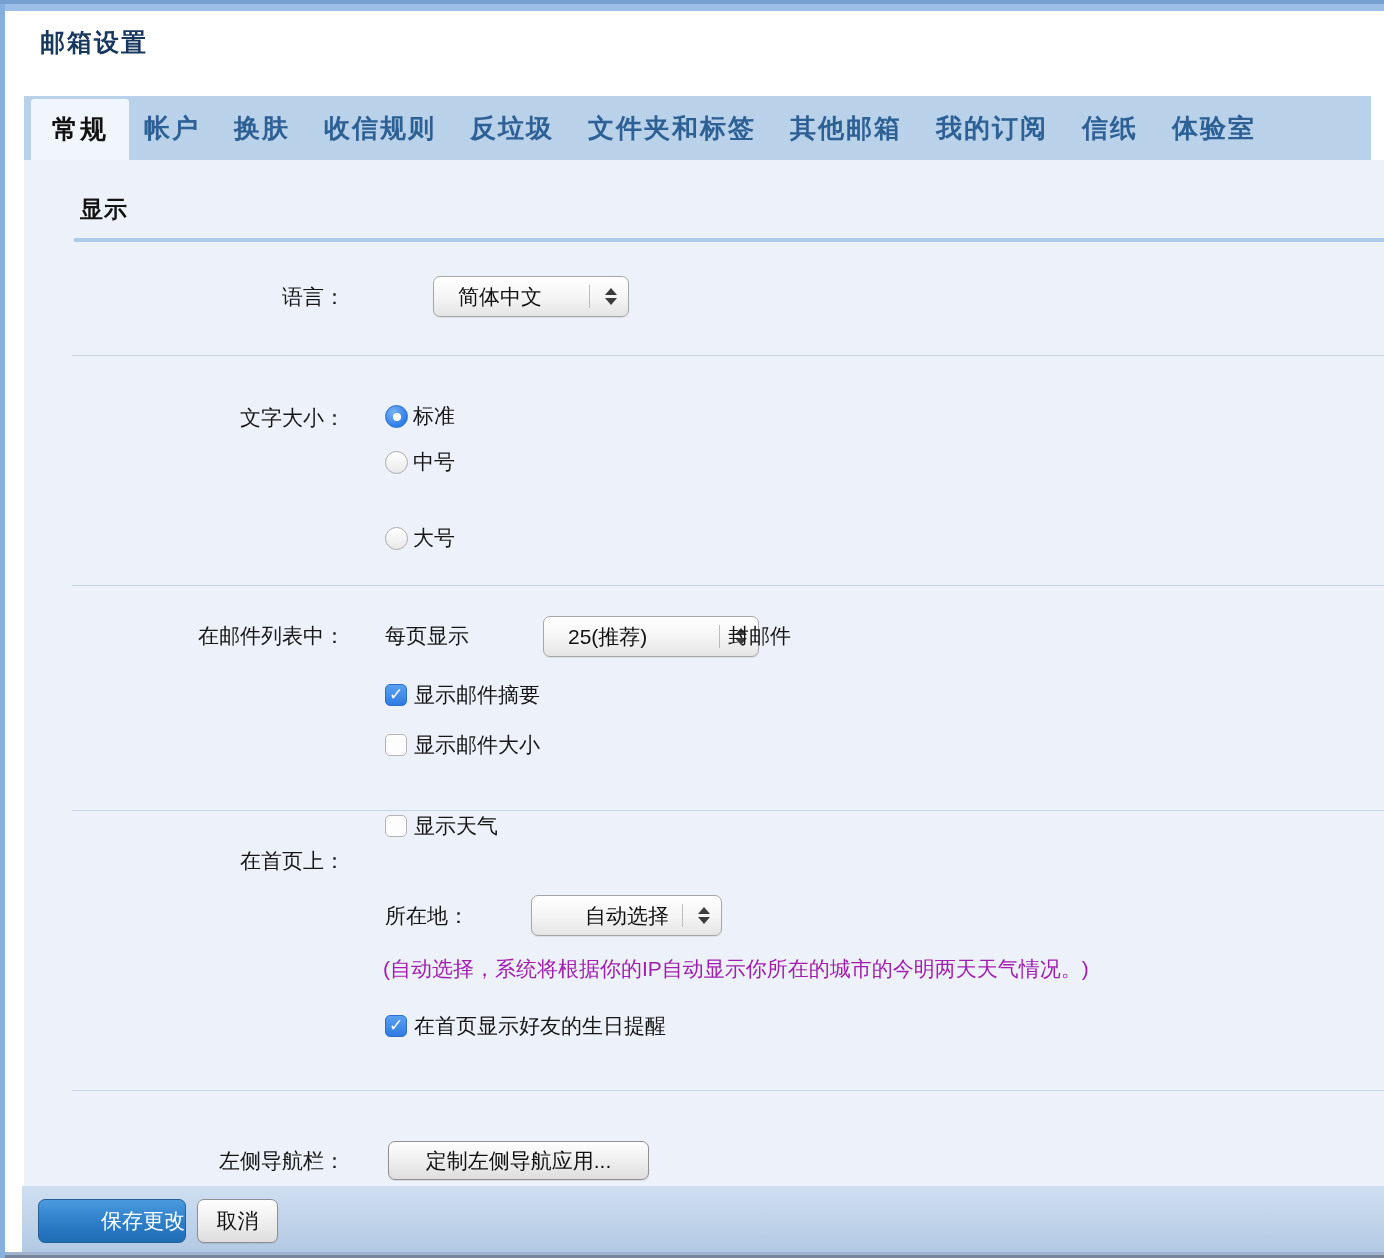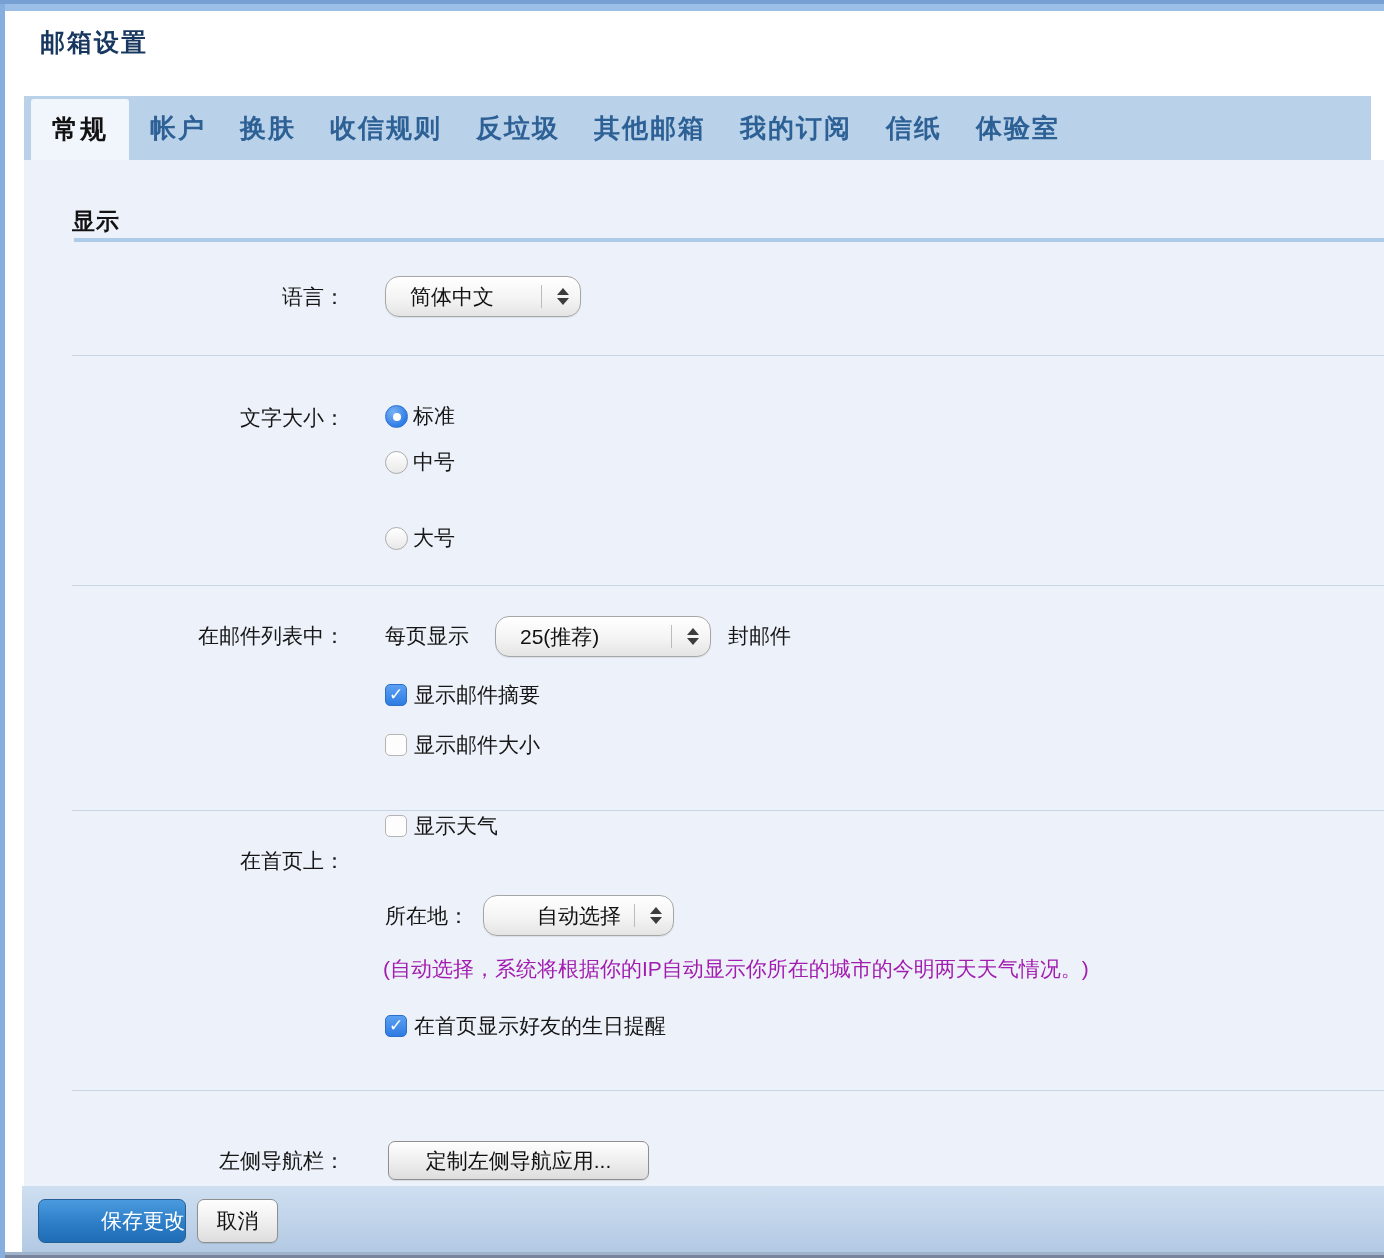--- a/index.html
+++ b/index.html
@@ -12,40 +12,40 @@
   .frame-top1{position:absolute;left:0;top:0;width:1384px;height:4px;background:#76a0d2;}
   .frame-top2{position:absolute;left:0;top:4px;width:1384px;height:7px;background:#9cbfe7;}
   .frame-left{position:absolute;left:0;top:4px;width:5px;height:1254px;background:#86aede;}
   .panel{position:absolute;left:5px;top:11px;width:1379px;height:1247px;background:#ffffff;border-top-left-radius:10px;}
 
   .page-title{position:absolute;left:40px;top:26px;font-size:25px;font-weight:bold;color:#17375f;letter-spacing:2px;}
 
   
   .tabbar{position:absolute;left:24px;top:96px;width:1347px;height:64px;background:#b9d1e9;display:flex;align-items:stretch;}
   .tab{display:flex;align-items:center;font-size:26px;font-weight:bold;letter-spacing:2px;color:#2d6095;cursor:default;margin-left:34px;white-space:nowrap;}
-  .tab.first{margin-left:21px;font-family:Liberation Serif, serif;}
+  .tab.first{margin-left:15px;font-family:Liberation Serif, serif;}
   .tab.on{margin-left:7px;margin-top:3px;padding:0 21px;background:#f1f5fc;color:#121212;border-radius:3px 3px 0 0;}
 
   
   .content-bg{position:absolute;left:24px;top:160px;width:1360px;height:1026px;background:#edf2fa;}
 
-  .section-title{position:absolute;left:72px;top:194px;font-size:23px;font-weight:bold;color:#131313;letter-spacing:1px;margin-top:12px;}
+  .section-title{position:absolute;left:80px;top:194px;font-size:23px;font-weight:bold;color:#131313;letter-spacing:1px;}
   .section-underline{position:absolute;left:74px;top:238px;width:1310px;height:4px;background:#aecbea;}
 
   .divider{position:absolute;left:72px;width:1312px;height:1px;background:#c9d4e2;}
   .d1{top:355px;} .d2{top:585px;} .d3{top:810px;} .d4{top:1090px;}
 
   .row-label{position:absolute;left:45px;width:300px;text-align:right;font-size:21px;line-height:27px;color:#161616;}
   .plain-text{position:absolute;font-size:21px;line-height:27px;color:#161616;white-space:nowrap;}
   .note-text{position:absolute;left:383px;top:955px;font-size:21px;line-height:27px;color:#a21caf;white-space:nowrap;}
 
   
-  .select{position:absolute;height:41px;border:1px solid #a6a6a6;border-radius:14px;
+  .select{position:absolute;height:41px;border:1px solid #a6a6a6;border-radius:7px;
     background:linear-gradient(#ffffff,#f4f4f4 55%,#e4e4e4);box-sizing:border-box;
-    display:flex;align-items:center;cursor:default;box-shadow:0 1px 1px rgba(0,0,0,0.08);}
+    display:flex;align-items:center;cursor:default;box-shadow:0 1px 1px rgba(0,0,0,0.08);margin-left:48px;}
   .select-text{font-size:21px;color:#111;padding-left:24px;white-space:nowrap;}
   .select-sep{position:absolute;right:38px;top:8px;bottom:8px;width:1px;background:#bcbcbc;}
   .select-arrows{position:absolute;right:11px;top:0;bottom:0;display:flex;flex-direction:column;justify-content:center;align-items:center;gap:3px;}
   .tri-up{width:0;height:0;border-left:6px solid transparent;border-right:6px solid transparent;border-bottom:7px solid #3c3c3c;}
   .tri-down{width:0;height:0;border-left:6px solid transparent;border-right:6px solid transparent;border-top:7px solid #3c3c3c;}
   .sel-language{left:385px;top:276px;width:196px;}
   .sel-perpage{left:495px;top:616px;width:216px;}
   .sel-location{left:483px;top:895px;width:191px;padding-left:29px;}
 
   
@@ -103,20 +103,23 @@
     <div class="tab">
         <span>换肤</span>
       </div>
     <div class="tab">
         <span>收信规则</span>
       </div>
     <div class="tab">
         <span>反垃圾</span>
       </div>
     <div class="tab">
+        <span>文件夹和标签</span>
+      </div>
+    <div class="tab">
         <span>其他邮箱</span>
       </div>
     <div class="tab">
         <span>我的订阅</span>
       </div>
     <div class="tab">
         <span>信纸</span>
       </div>
     <div class="tab">
         <span>体验室</span>

